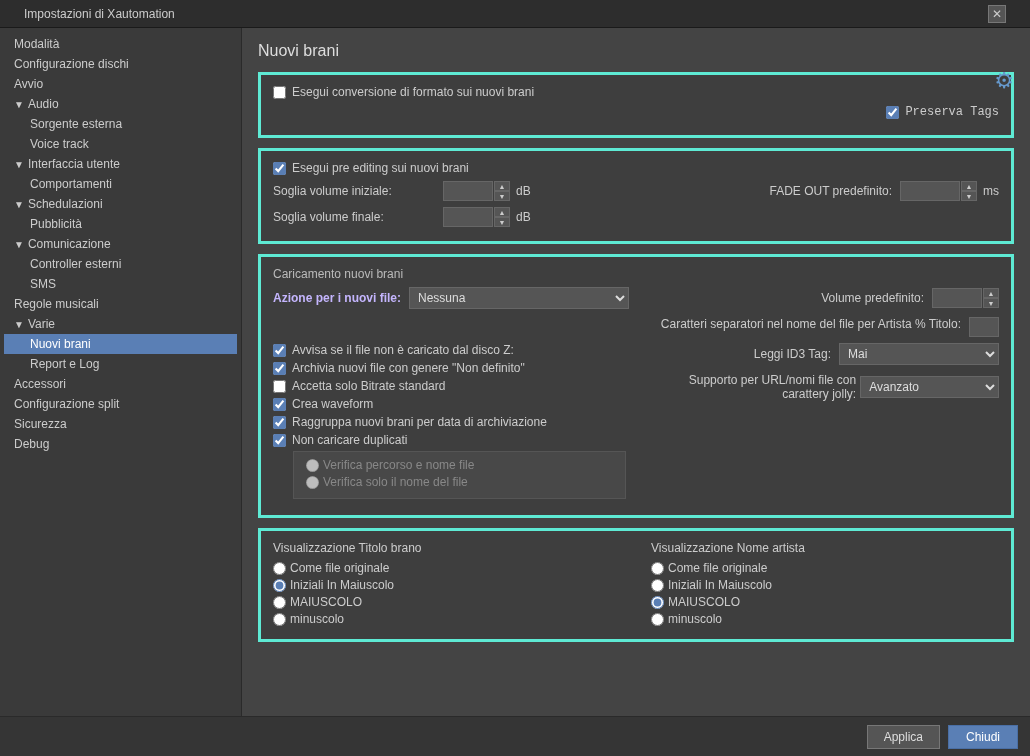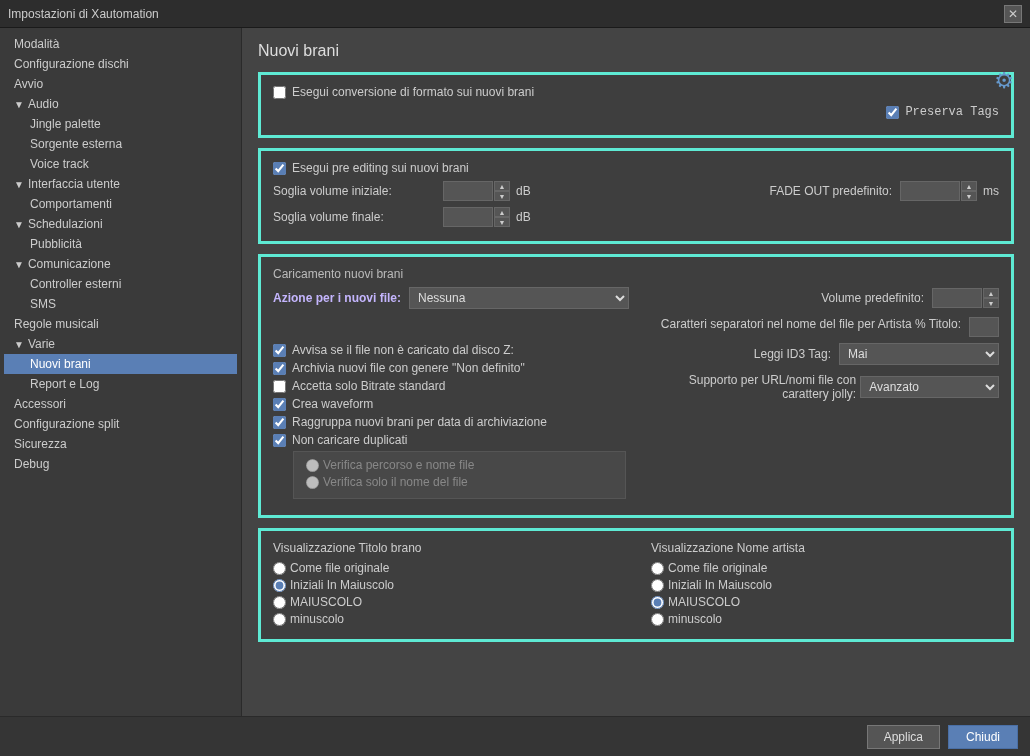--- a/index.html
+++ b/index.html
@@ -10,21 +10,21 @@
       color: #ddd;
       width: 1030px;
       height: 756px;
       overflow: hidden;
     }
     .title-bar {
       background: #2d2d2d;
       display: flex;
       align-items: center;
       justify-content: space-between;
-      padding: 0 8px;
+      padding: 0 24px;
       height: 28px;
       border-bottom: 1px solid #1a1a1a;
     }
     .title-bar-title {
       font-size: 12px;
       color: #ccc;
     }
     .title-bar-close {
       width: 18px; height: 18px;
       background: #555;
@@ -193,21 +193,20 @@
   <span class="title-bar-title">Impostazioni di Xautomation</span>
   <div class="title-bar-close">✕</div>
 </div>
 
 <div class="main-layout">
   <div class="sidebar" id="sidebar">
       <div class="sidebar-item parent">Modalità</div>
       <div class="sidebar-item parent">Configurazione dischi</div>
       <div class="sidebar-item parent">Avvio</div>
       <div class="sidebar-item parent"><span class="arrow">▼</span>Audio</div>
-      <div class="sidebar-item child">Jingle palette</div>
       <div class="sidebar-item child">Sorgente esterna</div>
       <div class="sidebar-item child">Voice track</div>
       <div class="sidebar-item parent"><span class="arrow">▼</span>Interfaccia utente</div>
       <div class="sidebar-item child">Comportamenti</div>
       <div class="sidebar-item parent"><span class="arrow">▼</span>Schedulazioni</div>
       <div class="sidebar-item child">Pubblicità</div>
       <div class="sidebar-item parent"><span class="arrow">▼</span>Comunicazione</div>
       <div class="sidebar-item child">Controller esterni</div>
       <div class="sidebar-item child">SMS</div>
       <div class="sidebar-item parent">Regole musicali</div>

